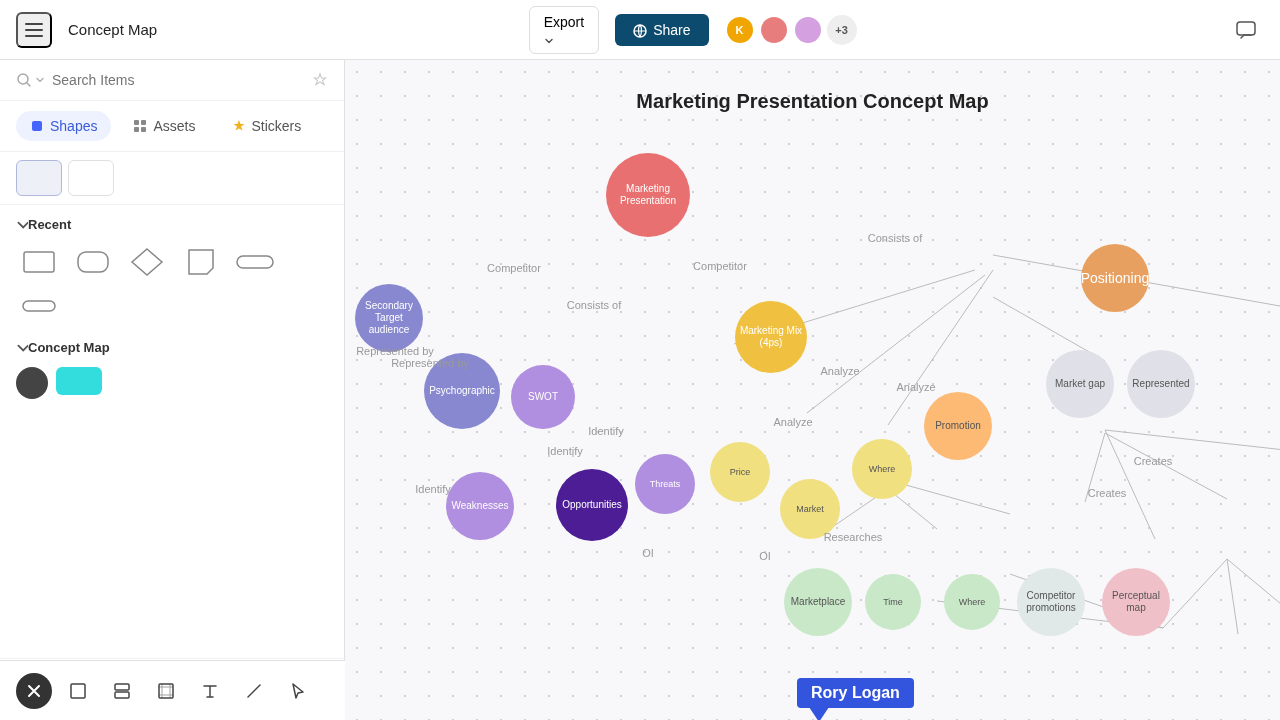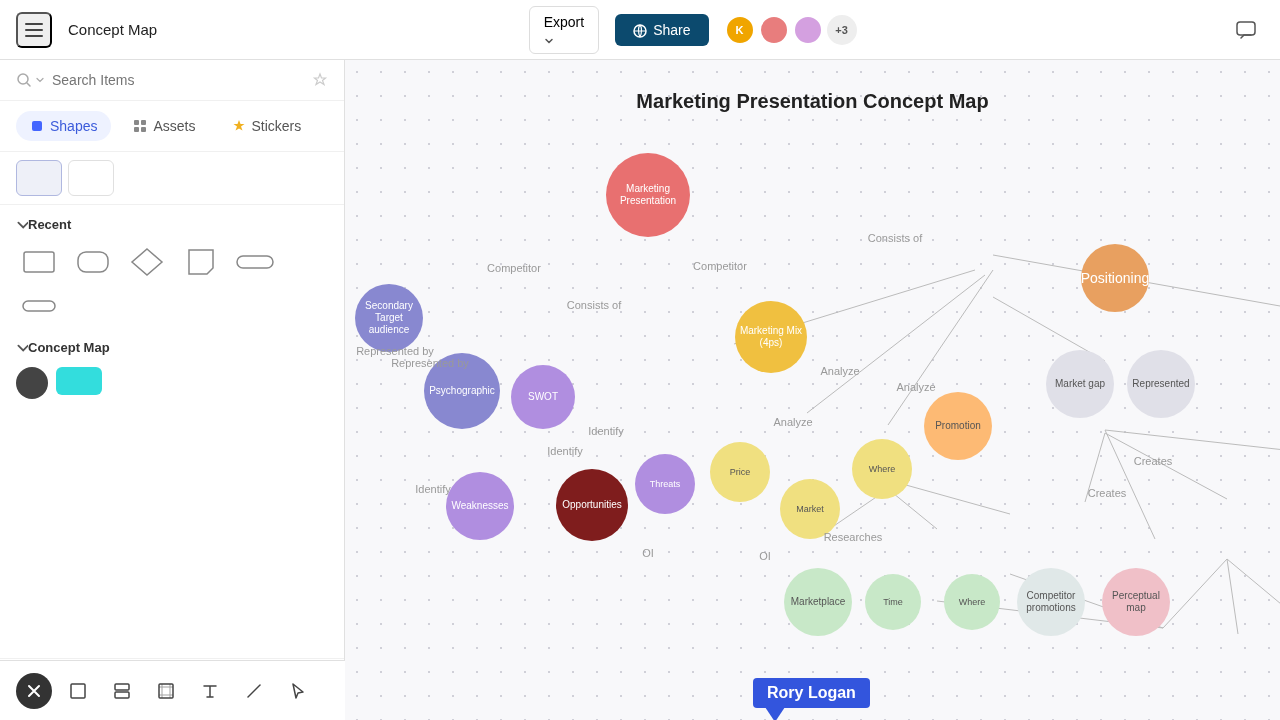--- a/index.html
+++ b/index.html
@@ -318,21 +318,21 @@
         <div class="node" style="width: 64px; height: 64px; left: 166px; top: 305px; background: rgb(176, 142, 224); font-size: 10px; color: rgb(255, 255, 255);">SWOT</div>
         <div class="node" style="width: 76px; height: 76px; left: 79px; top: 293px; background: rgb(136, 136, 208); font-size: 10px; color: rgb(255, 255, 255);">Psychographic</div>
         <div class="node" style="width: 68px; height: 68px; left: 10px; top: 224px; background: rgb(136, 136, 208); font-size: 10px; color: rgb(255, 255, 255);">Secondary
 Target
 audience</div>
         <div class="node" style="width: 68px; height: 68px; left: 579px; top: 332px; background: #fdba74; font-size: 10px; color: rgb(85, 85, 85);">Promotion</div>
         <div class="node" style="width: 60px; height: 60px; left: 365px; top: 382px; background: rgb(240, 224, 128); font-size: 9px; color: rgb(85, 85, 85);">Price</div>
         <div class="node" style="width: 60px; height: 60px; left: 507px; top: 379px; background: rgb(240, 224, 128); font-size: 9px; color: rgb(85, 85, 85);">Where</div>
         <div class="node" style="width: 60px; height: 60px; left: 435px; top: 419px; background: rgb(240, 224, 128); font-size: 9px; color: rgb(85, 85, 85);">Market</div>
         <div class="node" style="width: 68px; height: 68px; left: 101px; top: 412px; background: rgb(176, 142, 224); font-size: 10px; color: rgb(255, 255, 255);">Weaknesses</div>
-        <div class="node" style="width: 72px; height: 72px; left: 211px; top: 409px; background: #7f1d1d; font-size: 10px; color: rgb(255, 255, 255);">Opportunities</div>
+        <div class="node" style="width: 72px; height: 72px; left: 211px; top: 409px; background: #4c1d95; font-size: 10px; color: rgb(255, 255, 255);">Opportunities</div>
         <div class="node" style="width: 60px; height: 60px; left: 290px; top: 394px; background: rgb(176, 142, 224); font-size: 9px; color: rgb(255, 255, 255);">Threats</div>
         <div class="node" style="width: 68px; height: 68px; left: 701px; top: 290px; background: rgb(224, 224, 232); font-size: 10px; color: rgb(85, 85, 85);">Market gap</div>
         <div class="node" style="width: 68px; height: 68px; left: 782px; top: 290px; background: rgb(224, 224, 232); font-size: 10px; color: rgb(85, 85, 85);">Represented</div>
         <div class="node" style="width: 68px; height: 68px; left: 439px; top: 508px; background: rgb(200, 232, 200); font-size: 10px; color: rgb(85, 85, 85);">Marketplace</div>
         <div class="node" style="width: 56px; height: 56px; left: 520px; top: 514px; background: rgb(200, 232, 200); font-size: 9px; color: rgb(85, 85, 85);">Time</div>
         <div class="node" style="width: 56px; height: 56px; left: 599px; top: 514px; background: rgb(200, 232, 200); font-size: 9px; color: rgb(85, 85, 85);">Where</div>
         <div class="node" style="width: 68px; height: 68px; left: 672px; top: 508px; background: rgb(224, 232, 232); font-size: 10px; color: rgb(85, 85, 85);">Competitor
 promotions</div>
         <div class="node" style="width: 68px; height: 68px; left: 757px; top: 508px; background: rgb(240, 192, 200); font-size: 10px; color: rgb(85, 85, 85);">Perceptual
 map</div>
@@ -348,21 +348,21 @@
         <div class="edge-label" style="left: 261px; top: 371px;">Identify</div>
         <div class="edge-label" style="left: 220px; top: 391px;">Identify</div>
         <div class="edge-label" style="left: 88px; top: 429px;">Identify</div>
         <div class="edge-label" style="left: 808px; top: 401px;">Creates</div>
         <div class="edge-label" style="left: 762px; top: 433px;">Creates</div>
         <div class="edge-label" style="left: 508px; top: 477px;">Researches</div>
         <div class="edge-label" style="left: 303px; top: 493px;">OI</div>
         <div class="edge-label" style="left: 420px; top: 496px;">OI</div>
       </div>
 
-    <div class="cursor-label" style="left:408px; top:618px; background:#3355dd;">
+    <div class="cursor-label" style="left:452px; top:618px; background:#3355dd;">
       <div class="cursor-arrow-bottom" style="border-top-color:#3355dd;"></div>
       <span>Rory Logan</span>
     </div>
   </div>
 </div>
 
 <div class="bottom-toolbar">
   <button class="close-btn">
     <svg width="14" height="14" viewBox="0 0 14 14">
         <path d="M2 2l10 10M12 2L2 12" stroke="#fff" stroke-width="2" stroke-linecap="round"></path>

